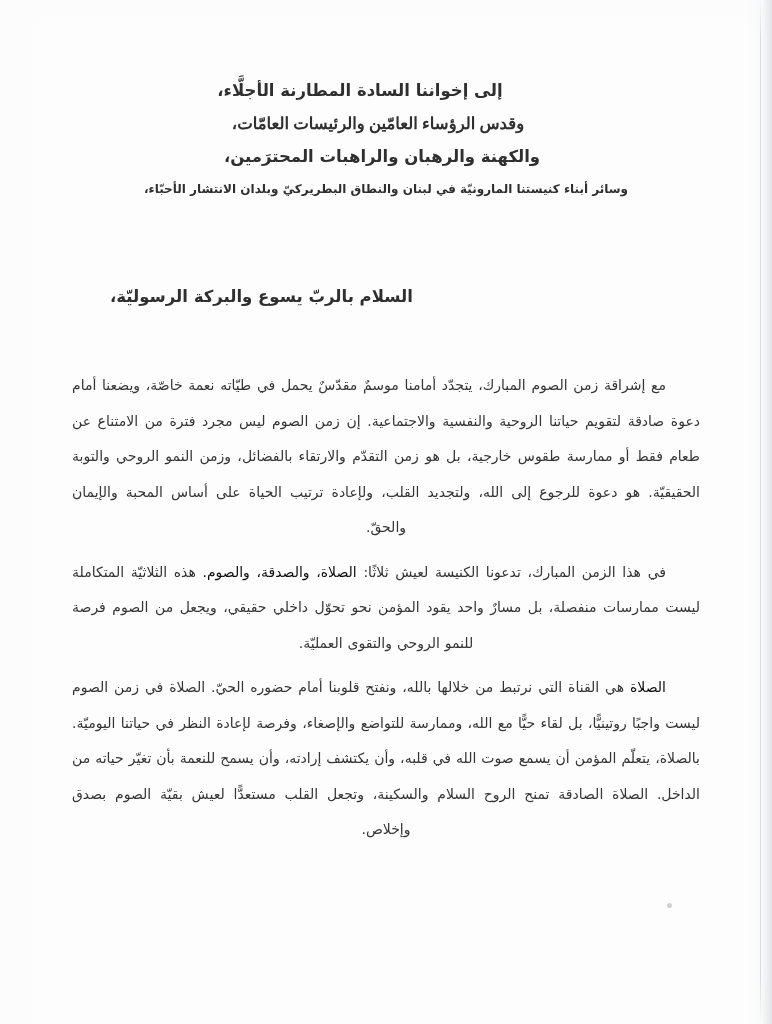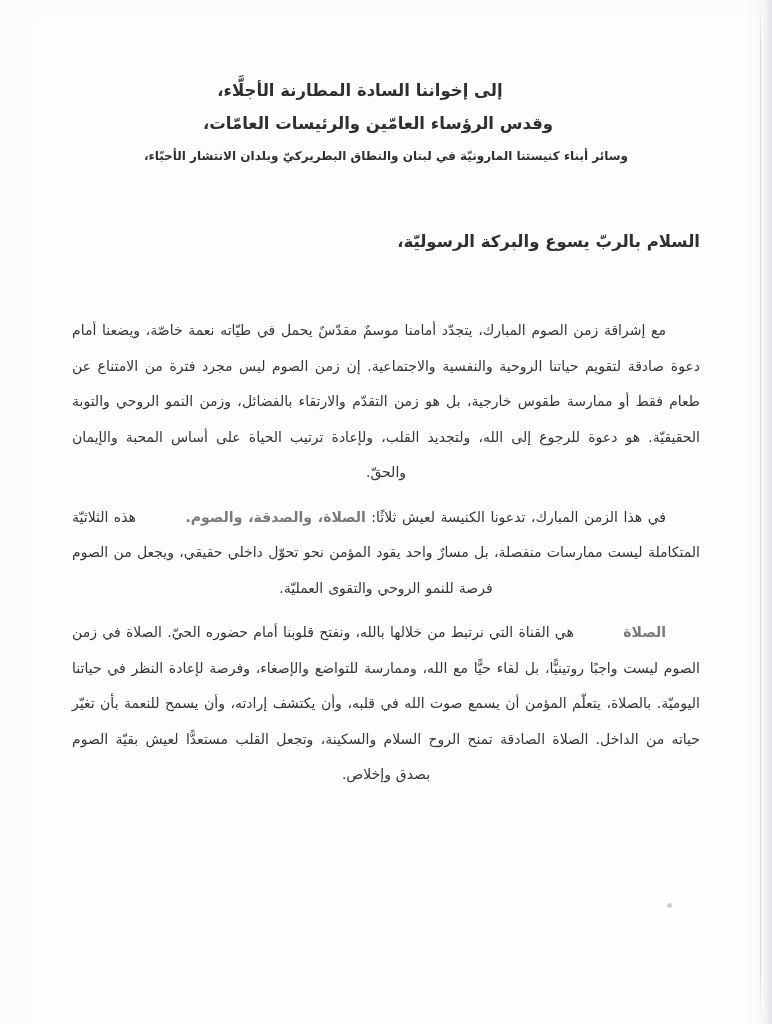--- a/index.html
+++ b/index.html
@@ -85,32 +85,32 @@
     text-align: center;
     font-size: 16.5px;
     line-height: 33px;
     font-weight: 600;
     letter-spacing: 0.1px;
     color: #262626;
     white-space: nowrap;
   }
 
   .address-line.addr-1 { padding-right: 52px; }
-  .address-line.addr-2 { padding-right: 16px; }
+  .address-line.addr-2 { padding-right: 16px; font-family: Liberation Serif, serif; }
   .address-line.addr-3 { padding-right: 8px;  }
   .address-line.addr-4 {
     padding-right: 0;
     font-size: 12px;
     letter-spacing: -0.05px;
   }
 
   
   .salutation {
-    margin-top: 54px;
-    text-align: right;
+    margin-top: 76px;
+    text-align: left;
     font-size: 16.5px;
     font-weight: 600;
     line-height: 30px;
     color: #262626;
     padding-left: 38px;
   }
 
   
   .body-block {
     margin-top: 56px;
@@ -123,23 +123,22 @@
     line-height: 35.5px;
     color: #2b2b2b;
     text-indent: 34px;
     margin: 0 0 9px 0;
     letter-spacing: 0.05px;
     word-spacing: 0.5px;
   }
 
   .para b,
   .para strong {
-    font-weight: 700;
-    color: #737373;
-    margin-left: 44px;
+    font-weight: 400;
+    color: #000000;
   }
 
   
   #content {
     filter: contrast(1.02) brightness(1.005);
     opacity: 0.95;
   }
 </style>
 </head>
 <body>
@@ -148,20 +147,21 @@
 
   <div id="paper-tint"></div>
   <div id="page-edge"></div>
   <div id="scan-speck"></div>
 
   <div id="content">
 
     <div class="address-block">
       <div class="address-line addr-1">إلى إخواننا السادة المطارنة الأجلَّاء،</div>
       <div class="address-line addr-2">وقدس الرؤساء العامّين والرئيسات العامّات،</div>
+      <div class="address-line addr-3">والكهنة والرهبان والراهبات المحترَمين،</div>
       <div class="address-line addr-4">وسائر أبناء كنيستنا المارونيّة في لبنان والنطاق البطريركيّ وبلدان الانتشار الأحبّاء،</div>
     </div>
 
     <div class="salutation">السلام بالربّ يسوع والبركة الرسوليّة،</div>
 
     <div class="body-block">
       <p class="para"><span>مع إشراقة زمن الصوم المبارك، يتجدّد أمامنا موسمٌ مقدّسٌ يحمل في طيّاته نعمة خاصّة، ويضعنا أمام دعوة صادقة لتقويم حياتنا الروحية والنفسية والاجتماعية. إن زمن الصوم ليس مجرد فترة من الامتناع عن طعام فقط أو ممارسة طقوس خارجية، بل هو زمن التقدّم والارتقاء بالفضائل، وزمن النمو الروحي والتوبة الحقيقيّة. هو دعوة للرجوع إلى الله، ولتجديد القلب، ولإعادة ترتيب الحياة على أساس المحبة والإيمان والحقّ.</span></p>
       <p class="para"><span>في هذا الزمن المبارك، تدعونا الكنيسة لعيش ثلاثًا: </span><b>الصلاة، والصدقة، والصوم.</b><span> هذه الثلاثيّة المتكاملة ليست ممارسات منفصلة، بل مسارٌ واحد يقود المؤمن نحو تحوّل داخلي حقيقي، ويجعل من الصوم فرصة للنمو الروحي والتقوى العمليّة.</span></p>
       <p class="para"><b>الصلاة</b><span> هي القناة التي نرتبط من خلالها بالله، ونفتح قلوبنا أمام حضوره الحيّ. الصلاة في زمن الصوم ليست واجبًا روتينيًّا، بل لقاء حيًّا مع الله، وممارسة للتواضع والإصغاء، وفرصة لإعادة النظر في حياتنا اليوميّة. بالصلاة، يتعلّم المؤمن أن يسمع صوت الله في قلبه، وأن يكتشف إرادته، وأن يسمح للنعمة بأن تغيّر حياته من الداخل. الصلاة الصادقة تمنح الروح السلام والسكينة، وتجعل القلب مستعدًّا لعيش بقيّة الصوم بصدق وإخلاص.</span></p>
     </div>

